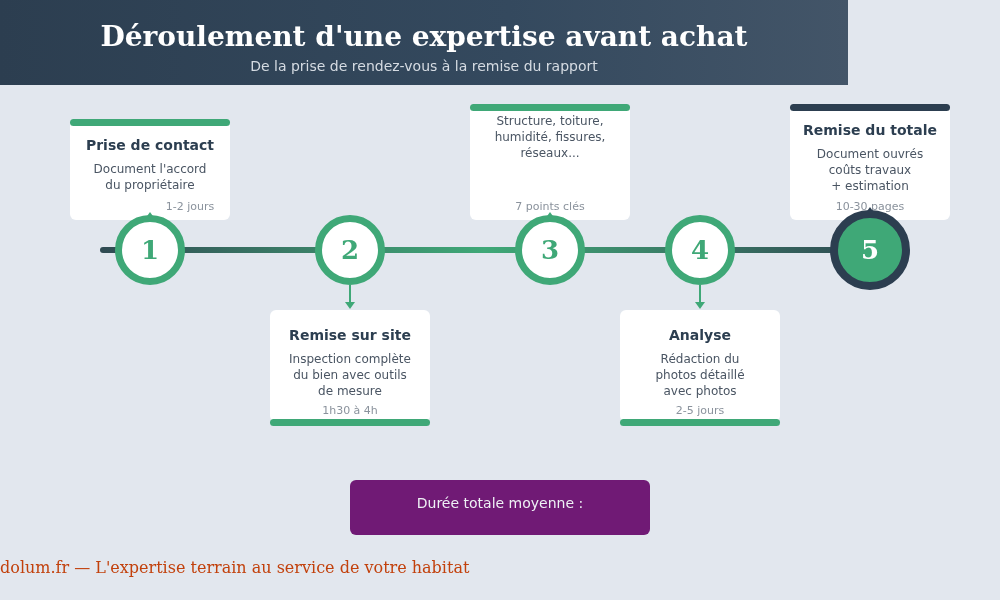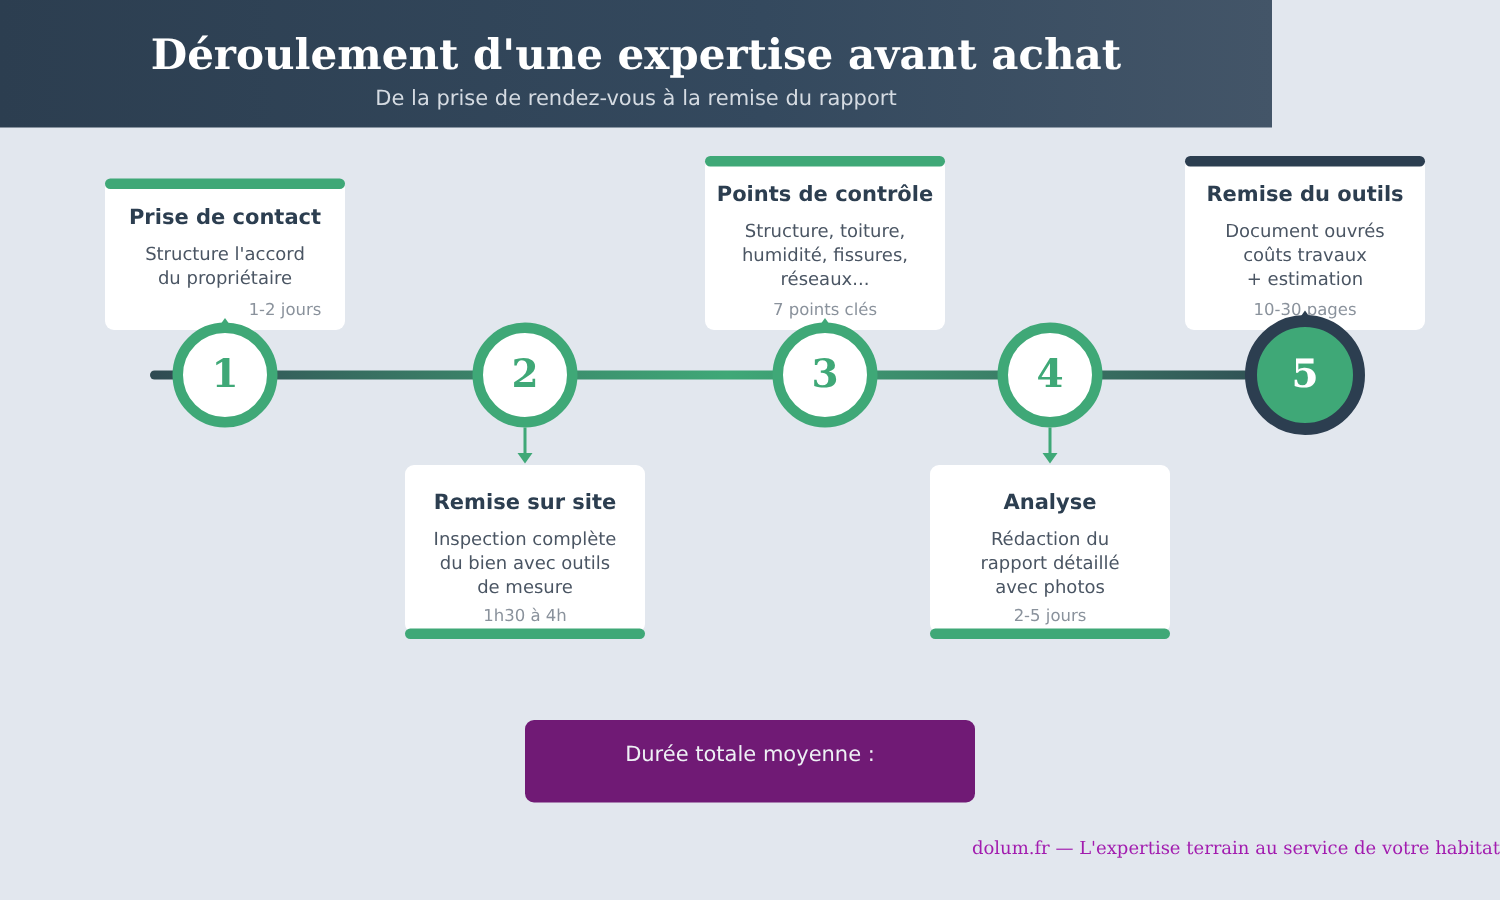--- a/index.html
+++ b/index.html
@@ -54,39 +54,39 @@
   .summary {
     position: absolute; left: 350px; top: 480px; width: 300px; height: 55px;
     background: #701a75; border-radius: 6px; text-align: center;
   }
   .summary .label { font-size: 14px; color: #eef1f5; position: absolute; top: 15px; width: 100%; }
   .summary .value {
     font-family: "DejaVu Serif", serif; font-weight: bold; font-size: 18px; color: #3fa877;
     position: absolute; top: 31px; width: 100%;
   }
   .footer {
-    position: absolute; top: 558px; left: 0; width: 100%; text-align: right;
-    font-family: "DejaVu Serif", serif; font-size: 12px; color: #a21caf;
+    position: absolute; top: 558px; left: 0; width: 100%; text-align: left;
+    font-family: "DejaVu Serif", serif; font-size: 16px; color: #c2410c;
   }
 </style>
 </head>
 <body>
 
 <div class="header">
   <div class="title">Déroulement d'une expertise avant achat</div>
   <div class="subtitle">De la prise de rendez-vous à la remise du rapport</div>
 </div>
 
 <div class="timeline-line"></div>
 
 <div class="card" style="left:70px; top:120px; height:100px;">
   <div class="bar top"></div>
   <div class="ctitle" style="margin-top:17px;">Prise de contact</div>
   <div class="cdesc">
-    <div>Structure l'accord</div>
+    <div>Document l'accord</div>
     <div>du propriétaire</div>
   </div>
   <div class="cmeta" style="top:80px;margin-left:40px;">1-2 jours</div>
 </div>
 <div class="pointer-up" style="left:145px; top:212px;"></div>
 <div class="node" style="left:115px; top:215px;">1</div>
 
 <div class="node" style="left:315px; top:215px;">2</div>
 <div class="stem" style="left:349px; top:285px; height:18px;"></div>
 <div class="arrow-down" style="left:345px; top:302px;"></div>
@@ -96,48 +96,47 @@
     <div>Inspection complète</div>
     <div>du bien avec outils</div>
     <div>de mesure</div>
   </div>
   <div class="cmeta" style="top:94px;">1h30 à 4h</div>
   <div class="bar bottom"></div>
 </div>
 
 <div class="card" style="left:470px; top:105px; height:115px;">
   <div class="bar top"></div>
-  <div class="ctitle" style="margin-top:17px;">Points de contrôle</div>
   <div class="cdesc">
     <div>Structure, toiture,</div>
     <div>humidité, fissures,</div>
     <div>réseaux...</div>
   </div>
   <div class="cmeta" style="top:95px;">7 points clés</div>
 </div>
 <div class="pointer-up" style="left:545px; top:212px;"></div>
 <div class="node" style="left:515px; top:215px;">3</div>
 
 <div class="node" style="left:665px; top:215px;">4</div>
 <div class="stem" style="left:699px; top:285px; height:18px;"></div>
 <div class="arrow-down" style="left:695px; top:302px;"></div>
 <div class="card" style="left:620px; top:310px; height:112px;">
   <div class="ctitle" style="margin-top:17px;">Analyse</div>
   <div class="cdesc">
     <div>Rédaction du</div>
-    <div>rapport détaillé</div>
+    <div>photos détaillé</div>
     <div>avec photos</div>
   </div>
   <div class="cmeta" style="top:94px;">2-5 jours</div>
   <div class="bar bottom"></div>
 </div>
 
 <div class="card" style="left:790px; top:105px; height:115px;">
   <div class="bar top dark"></div>
-  <div class="ctitle" style="margin-top:17px;">Remise du outils</div>
+  <div class="ctitle" style="margin-top:17px;">Remise du totale</div>
   <div class="cdesc">
     <div>Document ouvrés</div>
     <div>coûts travaux</div>
     <div>+ estimation</div>
   </div>
   <div class="cmeta" style="top:95px;">10-30 pages</div>
 </div>
 <div class="pointer-up dark" style="left:865px; top:207px;"></div>
 <div class="node final" style="left:830px; top:210px;">5</div>
 

